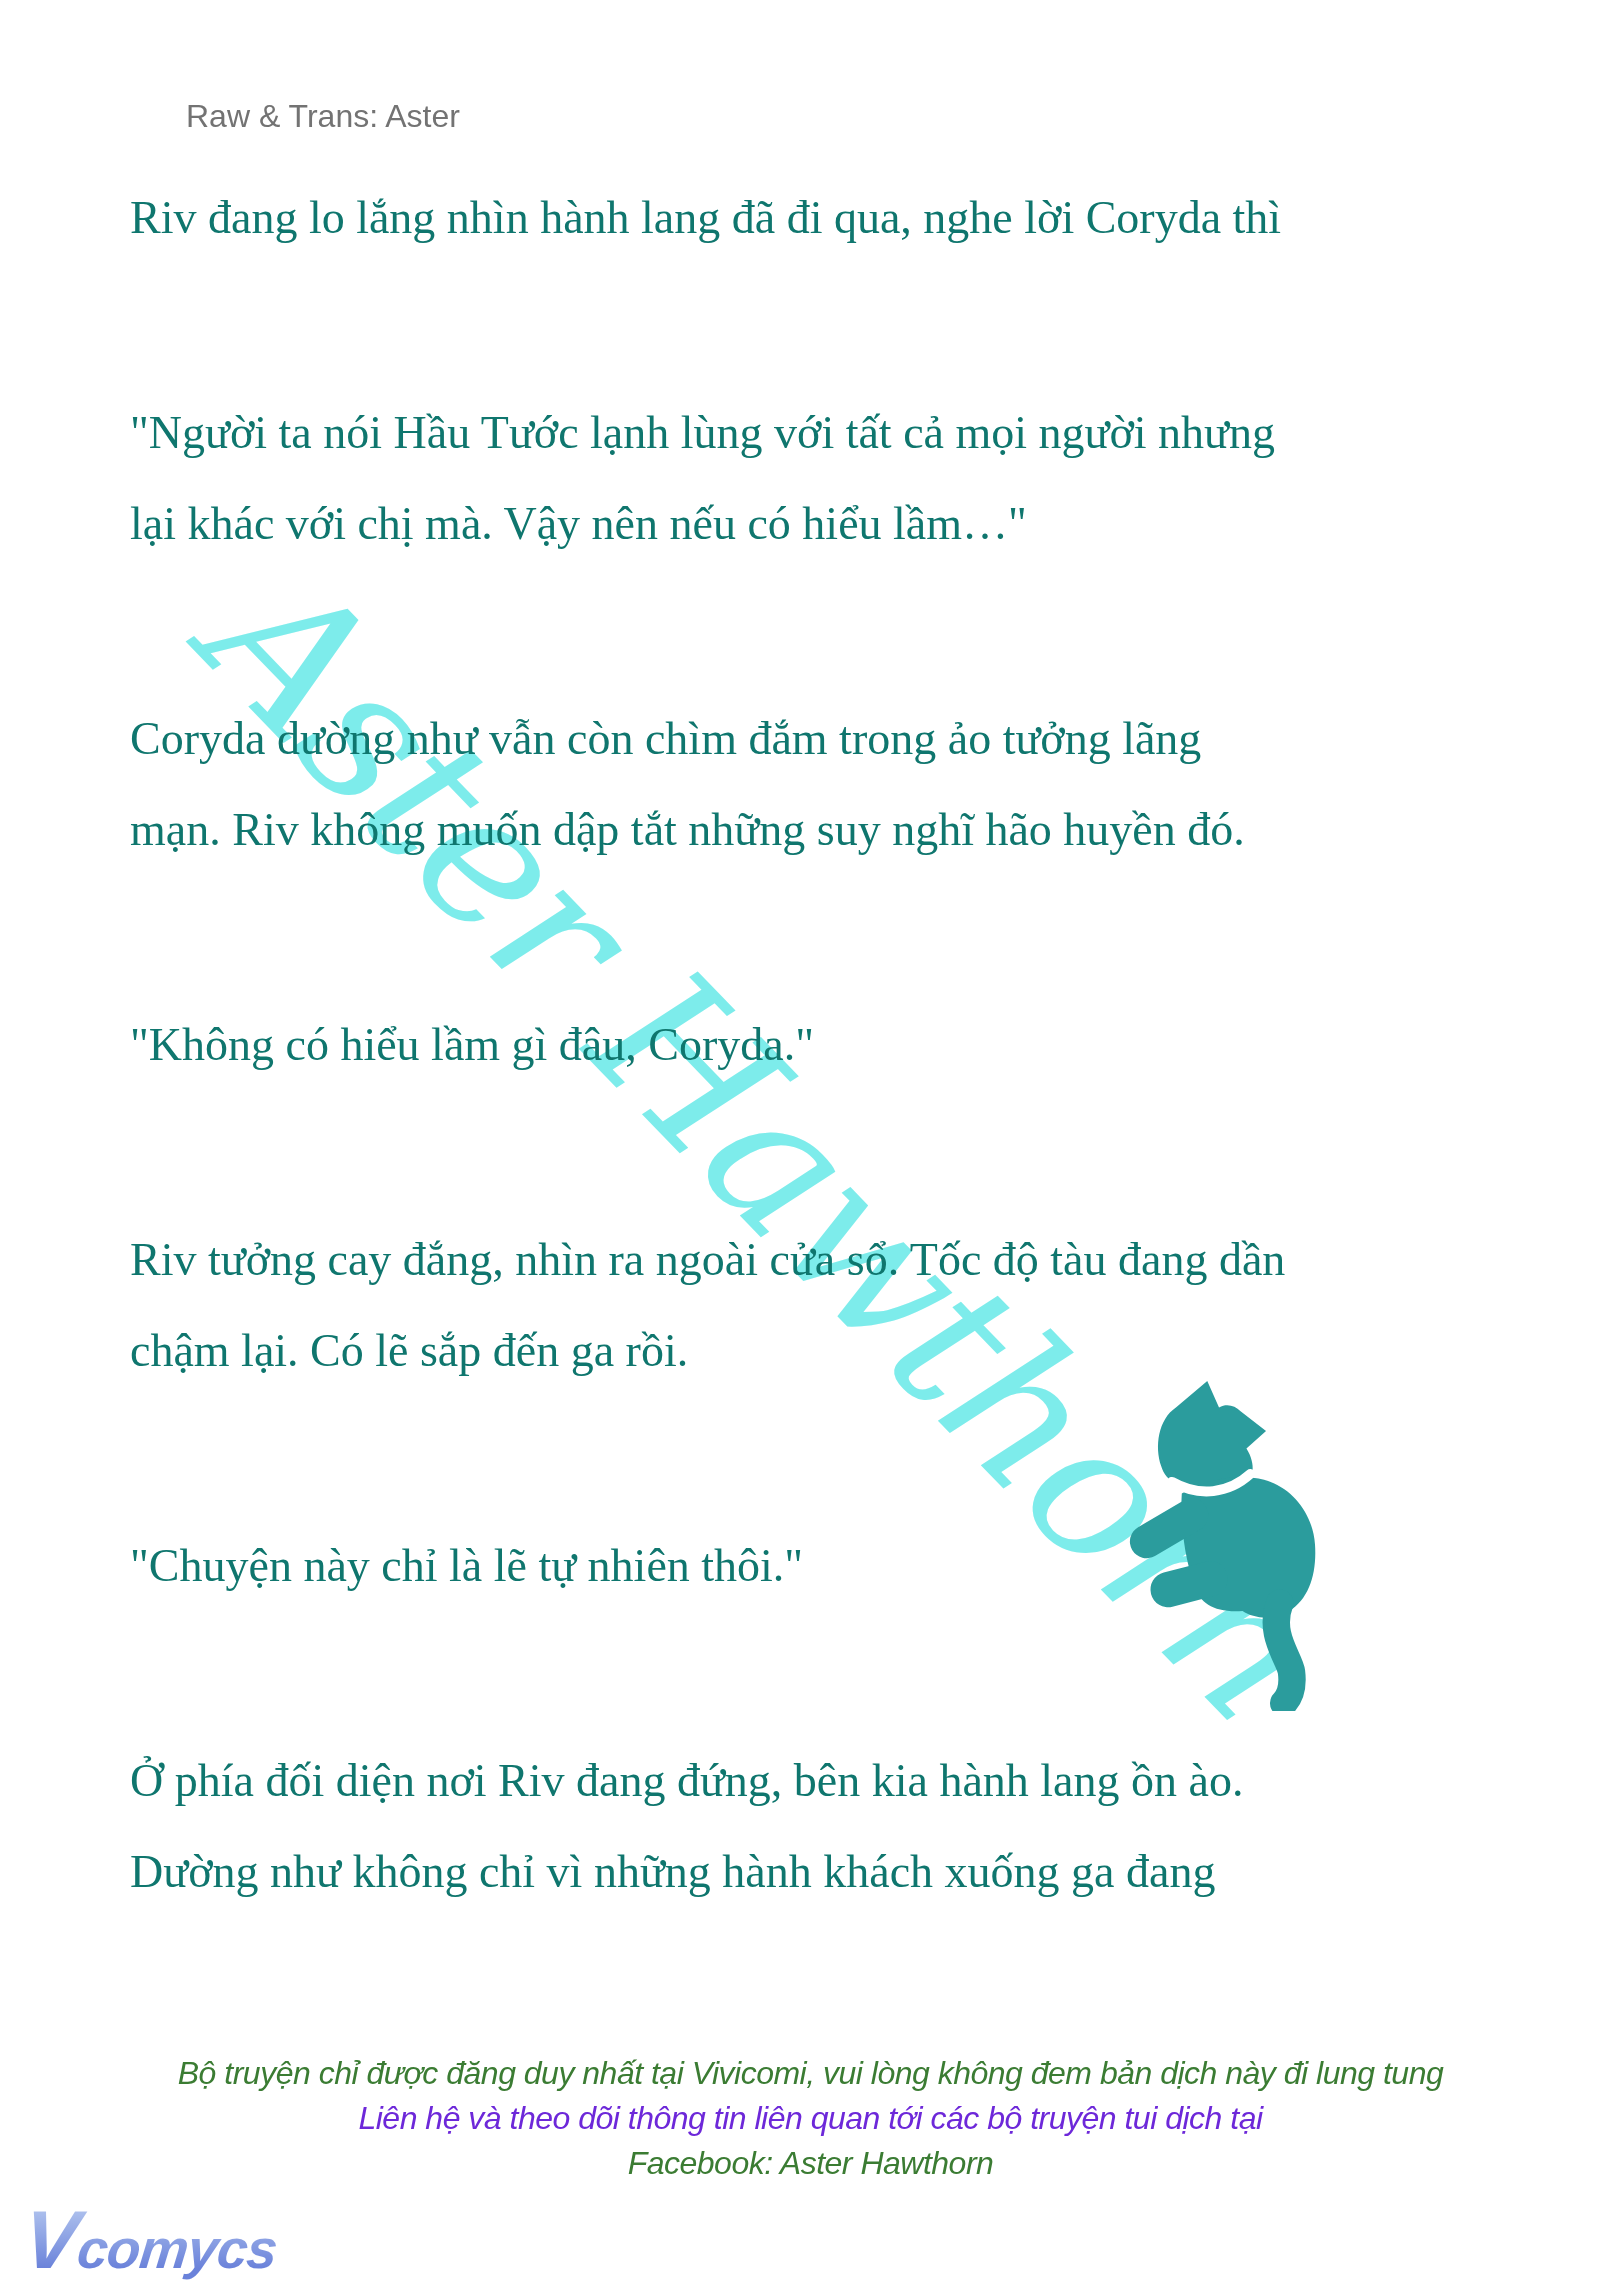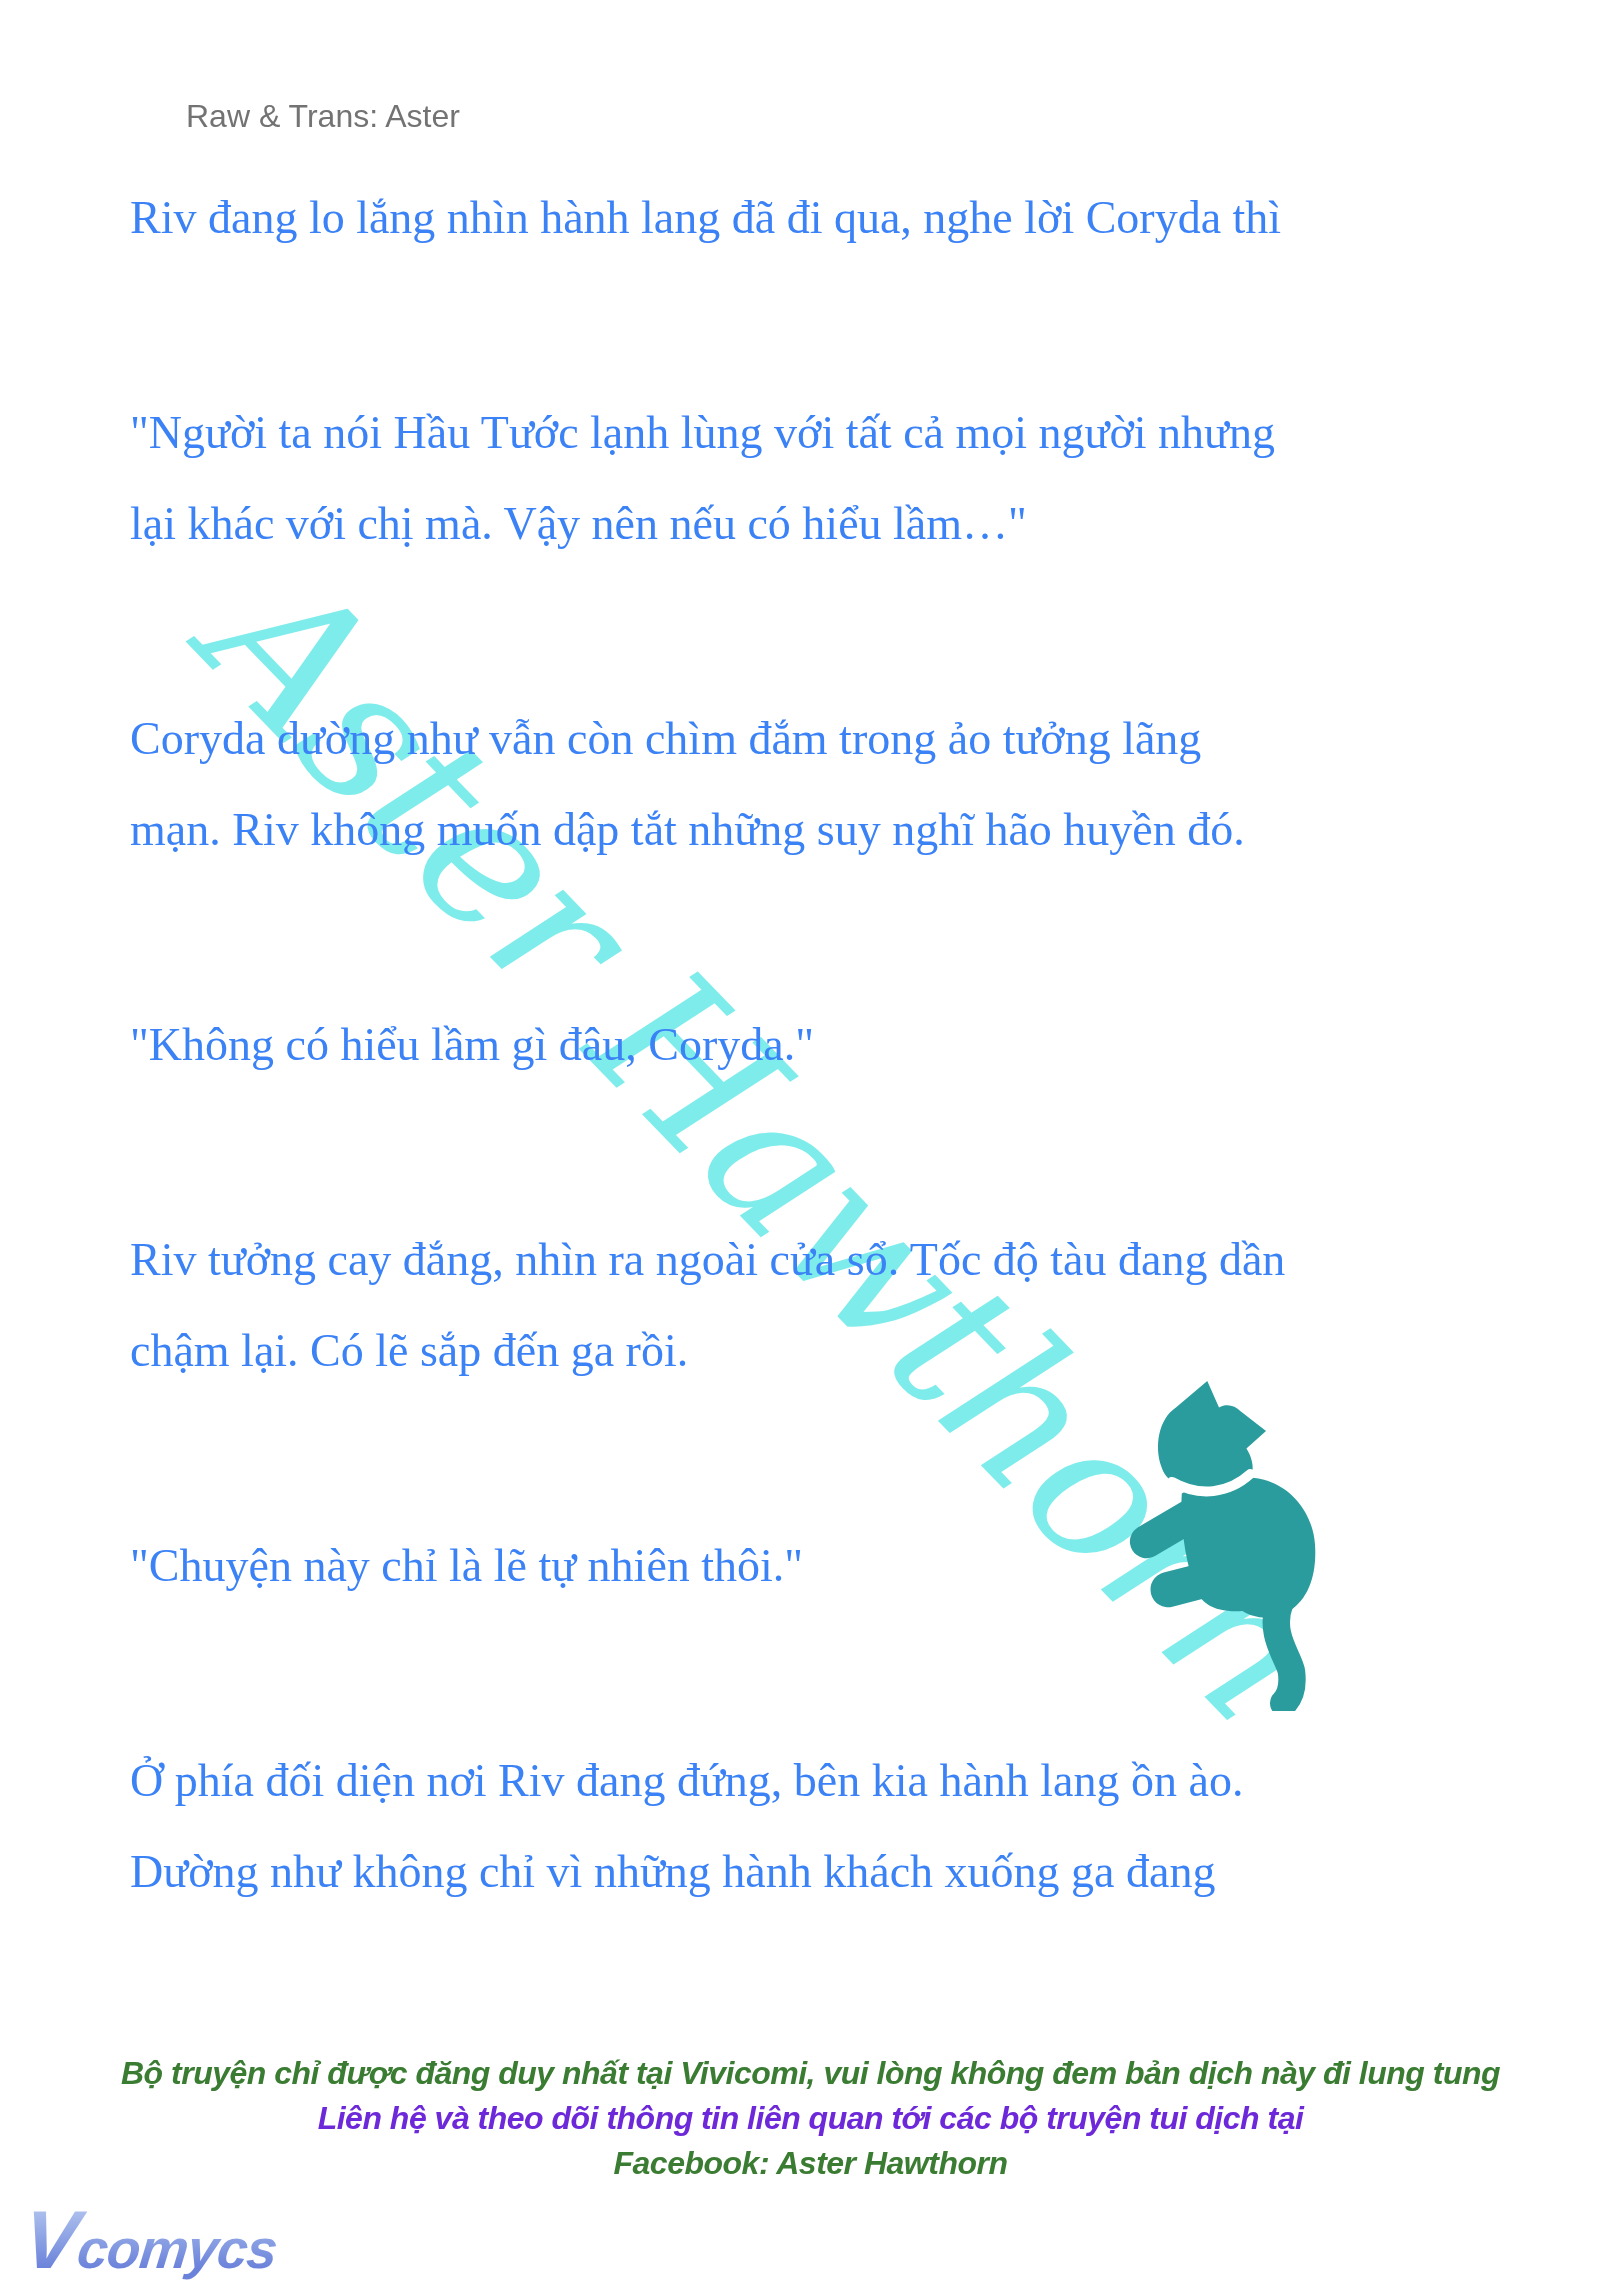--- a/index.html
+++ b/index.html
@@ -29,34 +29,34 @@
     z-index:1;
     pointer-events:none;
   }
   .content{
     position:absolute;left:130px;top:172px;width:1362px;
     z-index:3;
   }
   .para{margin:0 0 124px 0;}
   .para:last-child{margin-bottom:0;}
   .line{
-    font-size:46px;line-height:91px;color:#3b82f6;
+    font-size:46px;line-height:91px;color:#0f766e;
     white-space:nowrap;
   }
   .cat-wrap{
     position:absolute;left:1117px;top:1378px;width:206px;height:333px;
     z-index:2;
   }
   .footer{
     position:absolute;left:0;top:2051px;width:1621px;
     text-align:center;z-index:3;
   }
   .footer-line{
     font-family:"Liberation Sans", sans-serif;
-    font-weight:bold;font-style:italic;
+    font-weight:normal;font-style:italic;
     font-size:32px;line-height:45px;
     letter-spacing:-0.5px;
     white-space:nowrap;
   }
   .logo{
     position:absolute;left:23.5px;top:2199px;
     font-family:"Liberation Sans", sans-serif;
     font-weight:bold;font-style:italic;
     white-space:nowrap;
     transform:skewX(-6deg);

